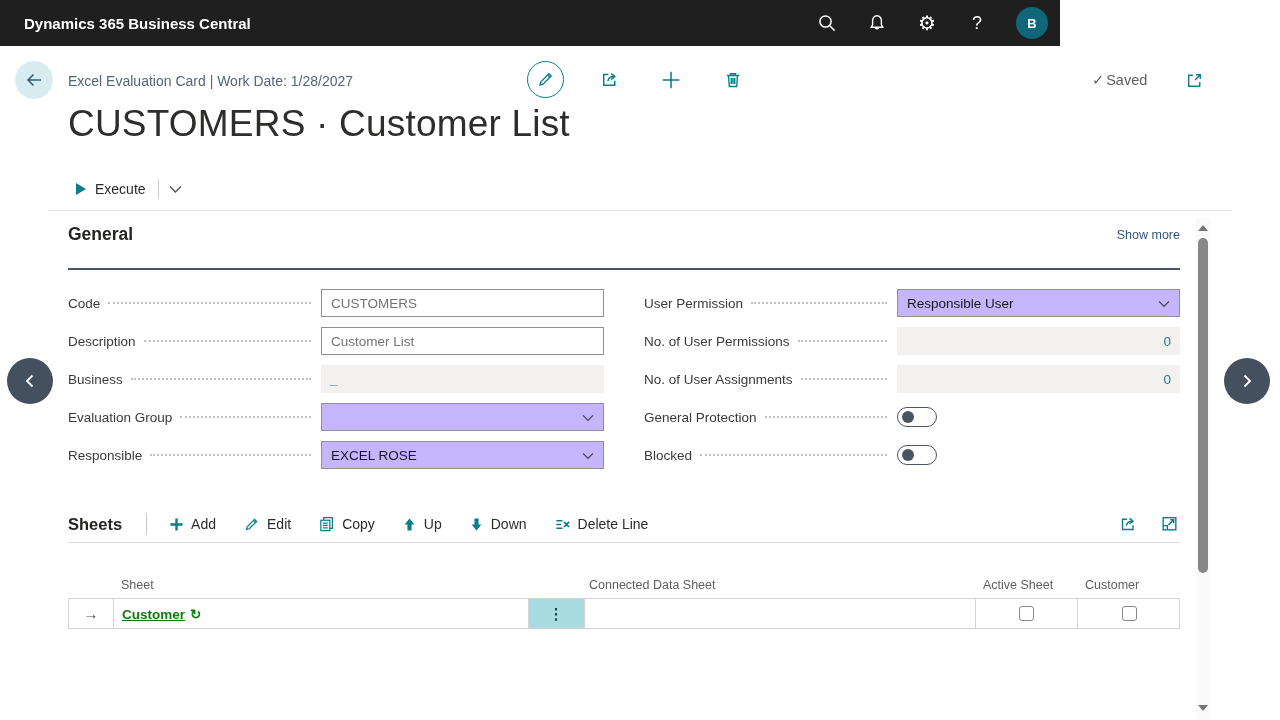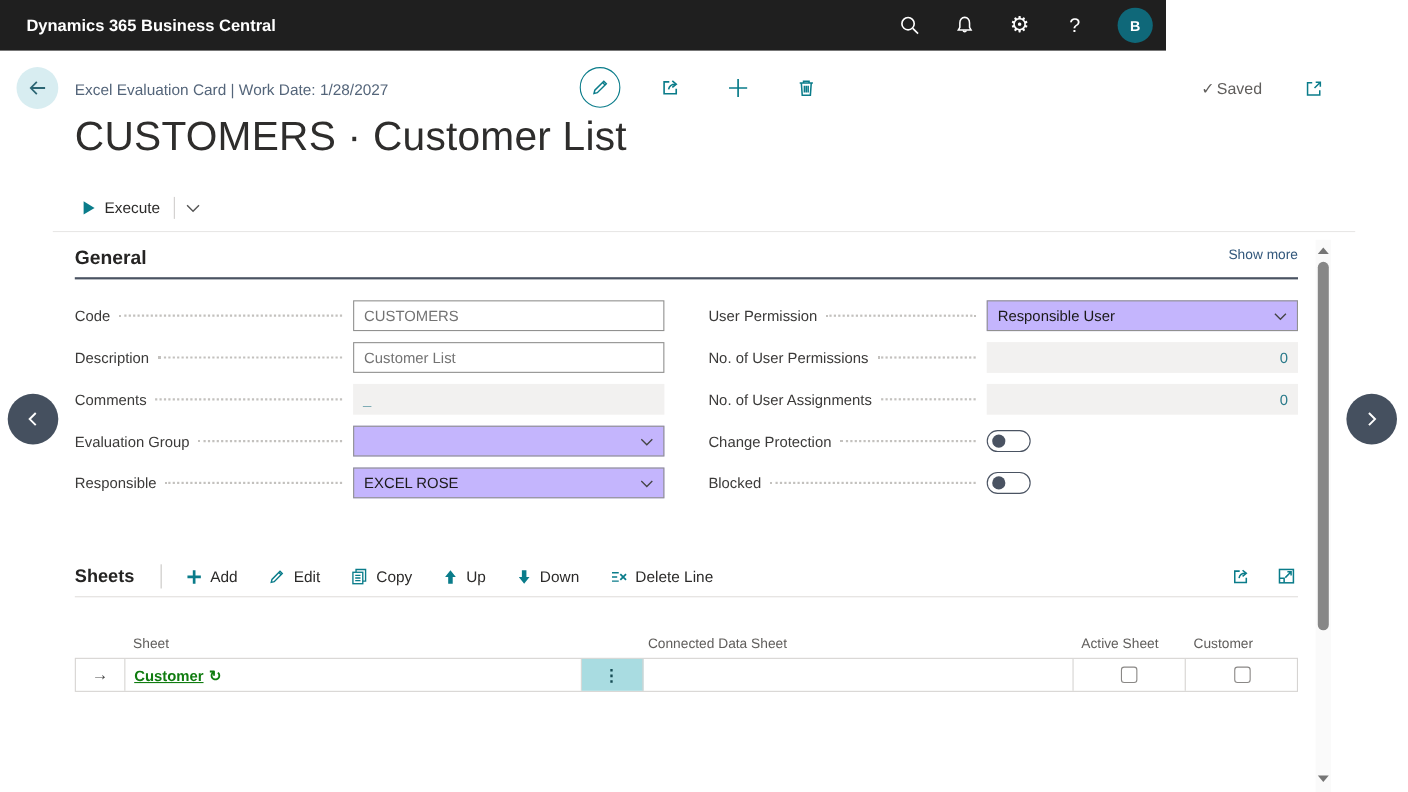--- a/index.html
+++ b/index.html
@@ -35,22 +35,22 @@
                 color:#2e2d2c; letter-spacing:.2px; }
   .execute-row { position:absolute; left:76px; top:177px; height:24px; display:flex; align-items:center; }
   .play-tri { width:0; height:0; border-left:10px solid #0a7c8a; border-top:6px solid transparent;
               border-bottom:6px solid transparent; margin-right:9px; }
   .execute-label { font-size:14px; color:#2b2a29; }
   .exec-sep { width:1px; height:20px; background:#d0cecd; margin:0 10px 0 12px; }
   .divider-1 { position:absolute; left:48px; top:210px; width:1184px; height:1px; background:#e8e7e6; }
 
   
   .general { position:absolute; left:68px; top:224px; width:1112px; }
-  .sec-head { display:flex; justify-content:space-between; align-items:flex-start;
-              padding-bottom:7px; border-bottom:2px solid #4a5362; }
+  .sec-head { display:flex; justify-content:space-between; align-items:center;
+              padding-bottom:23px; border-bottom:2px solid #4a5362; }
   .sec-title { font-size:17.5px; font-weight:700; color:#252423; }
   .show-more { font-size:12.5px; color:#33587c; cursor:pointer; }
 
   .form-grid { margin-top:14px; display:grid; grid-template-columns:536px 536px; column-gap:40px; }
   .f-row { height:38px; display:flex; align-items:center; }
   .f-label { font-size:13.5px; color:#3b3a39; white-space:nowrap; }
   .leader { flex:1; height:0; border-bottom:2px dotted #c3c1be; align-self:center; margin:0 10px 0 8px; }
   .ctrl { width:283px; height:28px; flex:none; position:relative; }
   .txt-input { width:283px; height:28px; border:1px solid #919190; background:#fff;
                font-family:"Liberation Sans",sans-serif; font-size:13.5px; color:#737373; padding:0 9px; }
@@ -197,21 +197,21 @@
         <span class="f-label">Code</span>
         <span class="leader"></span>
         <input class="txt-input ctrl" value="CUSTOMERS" style="">
       </div>
       <div class="f-row">
         <span class="f-label">Description</span>
         <span class="leader"></span>
         <input class="txt-input ctrl" value="Customer List" style="">
       </div>
       <div class="f-row">
-        <span class="f-label">Comments</span>
+        <span class="f-label">Business</span>
         <span class="leader"></span>
         <div class="ro-field ctrl">
           <span class="comments-link">_</span>
         </div>
       </div>
       <div class="f-row">
         <span class="f-label">Evaluation Group</span>
         <span class="leader"></span>
         <div class="sel ctrl">
           <span></span>
@@ -251,21 +251,21 @@
         </div>
       </div>
       <div class="f-row">
         <span class="f-label">No. of User Assignments</span>
         <span class="leader"></span>
         <div class="ro-field ro-right ctrl">
           <span>0</span>
         </div>
       </div>
       <div class="f-row">
-        <span class="f-label">Change Protection</span>
+        <span class="f-label">General Protection</span>
         <span class="leader"></span>
         <div class="ctrl">
           <div class="toggle">
             <div class="knob"></div>
           </div>
         </div>
       </div>
       <div class="f-row">
         <span class="f-label">Blocked</span>
         <span class="leader"></span>

